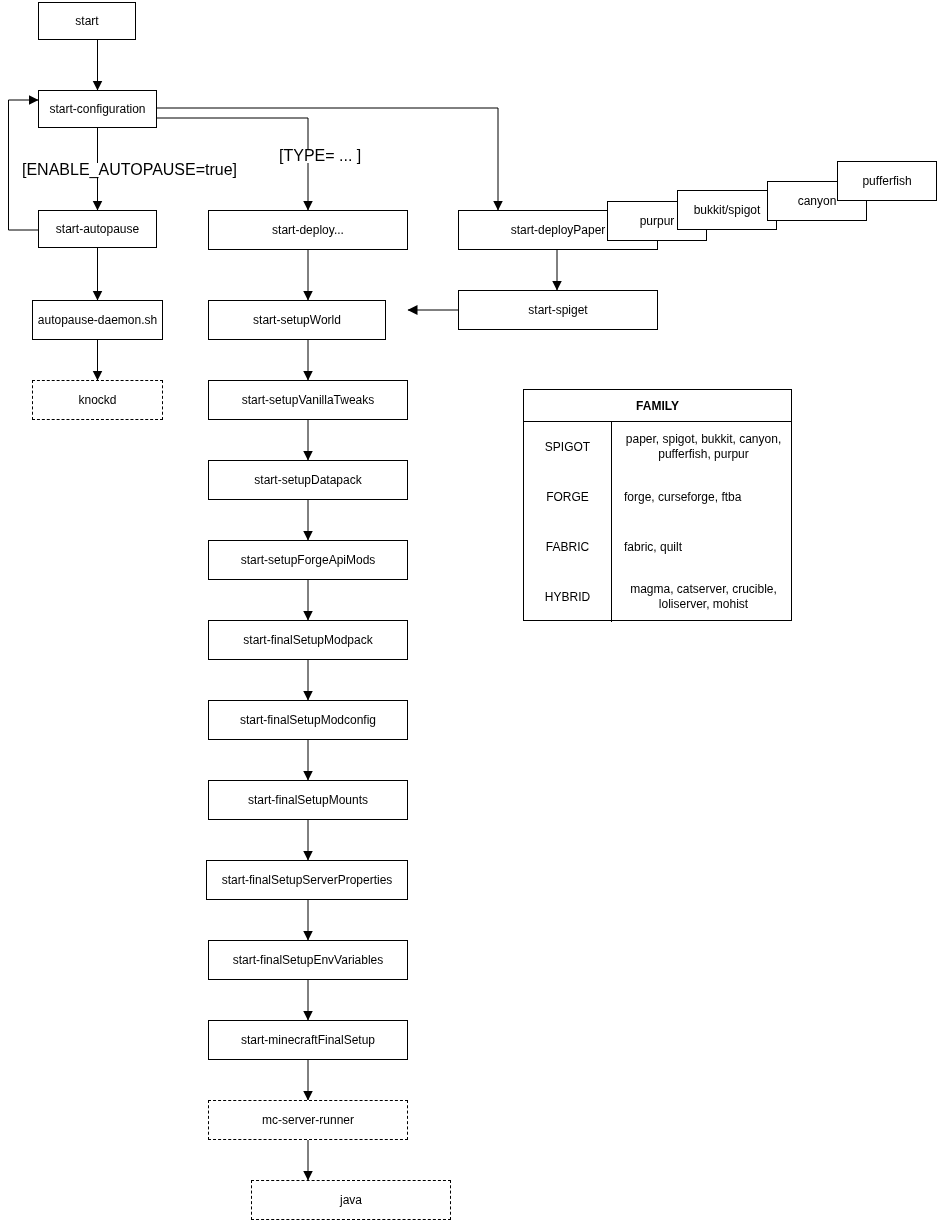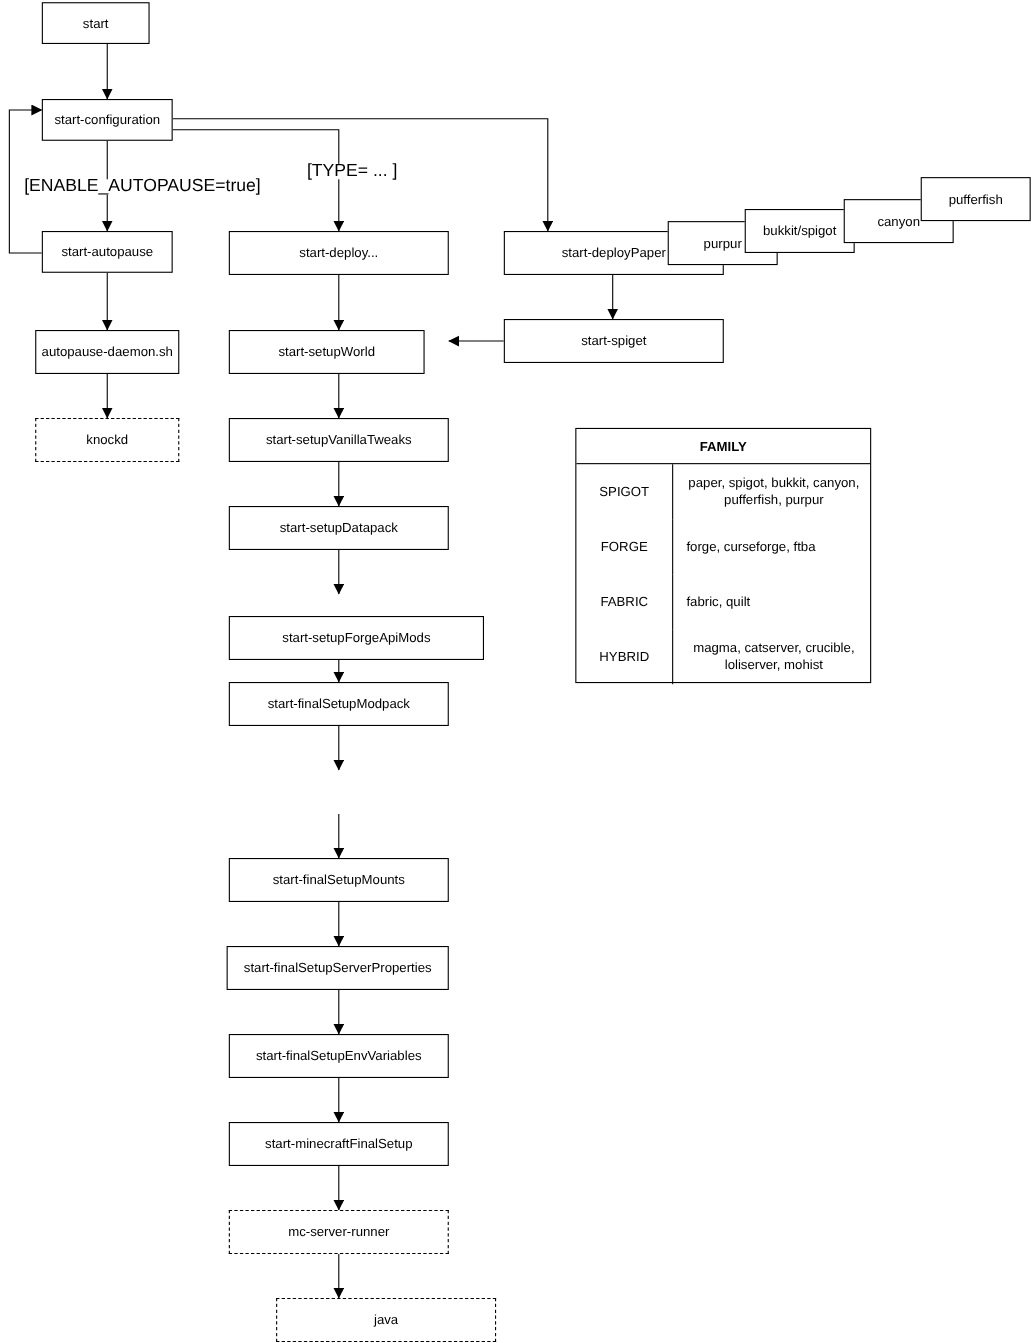--- a/index.html
+++ b/index.html
@@ -130,22 +130,23 @@
   <div class="node" style="left:458px; top:210px; width:200px; height:40px;">start-deployPaper</div>
   <div class="node z1" style="left:607px; top:201px; width:100px; height:40px;">purpur</div>
   <div class="node z2" style="left:677px; top:190px; width:100px; height:40px;">bukkit/spigot</div>
   <div class="node z3" style="left:767px; top:181px; width:100px; height:40px;">canyon</div>
   <div class="node z4" style="left:837px; top:161px; width:100px; height:40px;">pufferfish</div>
   <div class="node" style="left:458px; top:290px; width:200px; height:40px;">start-spiget</div>
 
   <div class="node" style="left:208px; top:300px; width:178px; height:40px;">start-setupWorld</div>
   <div class="node" style="left:208px; top:380px; width:200px; height:40px;">start-setupVanillaTweaks</div>
   <div class="node" style="left:208px; top:460px; width:200px; height:40px;">start-setupDatapack</div>
-  <div class="node" style="left:208px; top:560px; width:232px; height:40px;">start-setupForgeApiMods</div>
+  <div class="node" style="left:208px; top:540px; width:200px; height:40px;">start-setupForgeApiMods</div>
   <div class="node" style="left:208px; top:620px; width:200px; height:40px;">start-finalSetupModpack</div>
+  <div class="node" style="left:208px; top:700px; width:200px; height:40px;">start-finalSetupModconfig</div>
   <div class="node" style="left:208px; top:780px; width:200px; height:40px;">start-finalSetupMounts</div>
   <div class="node" style="left:206px; top:860px; width:202px; height:40px;">start-finalSetupServerProperties</div>
   <div class="node" style="left:208px; top:940px; width:200px; height:40px;">start-finalSetupEnvVariables</div>
   <div class="node" style="left:208px; top:1020px; width:200px; height:40px;">start-minecraftFinalSetup</div>
   <div class="node dashed" style="left:208px; top:1100px; width:200px; height:40px;">mc-server-runner</div>
   <div class="node dashed" style="left:208px; top:1180px; width:200px; height:40px;margin-left:43px;">java</div>
 
   <div class="family-table">
     <div class="tbl-header">FAMILY</div>
     <div class="tbl-row">

